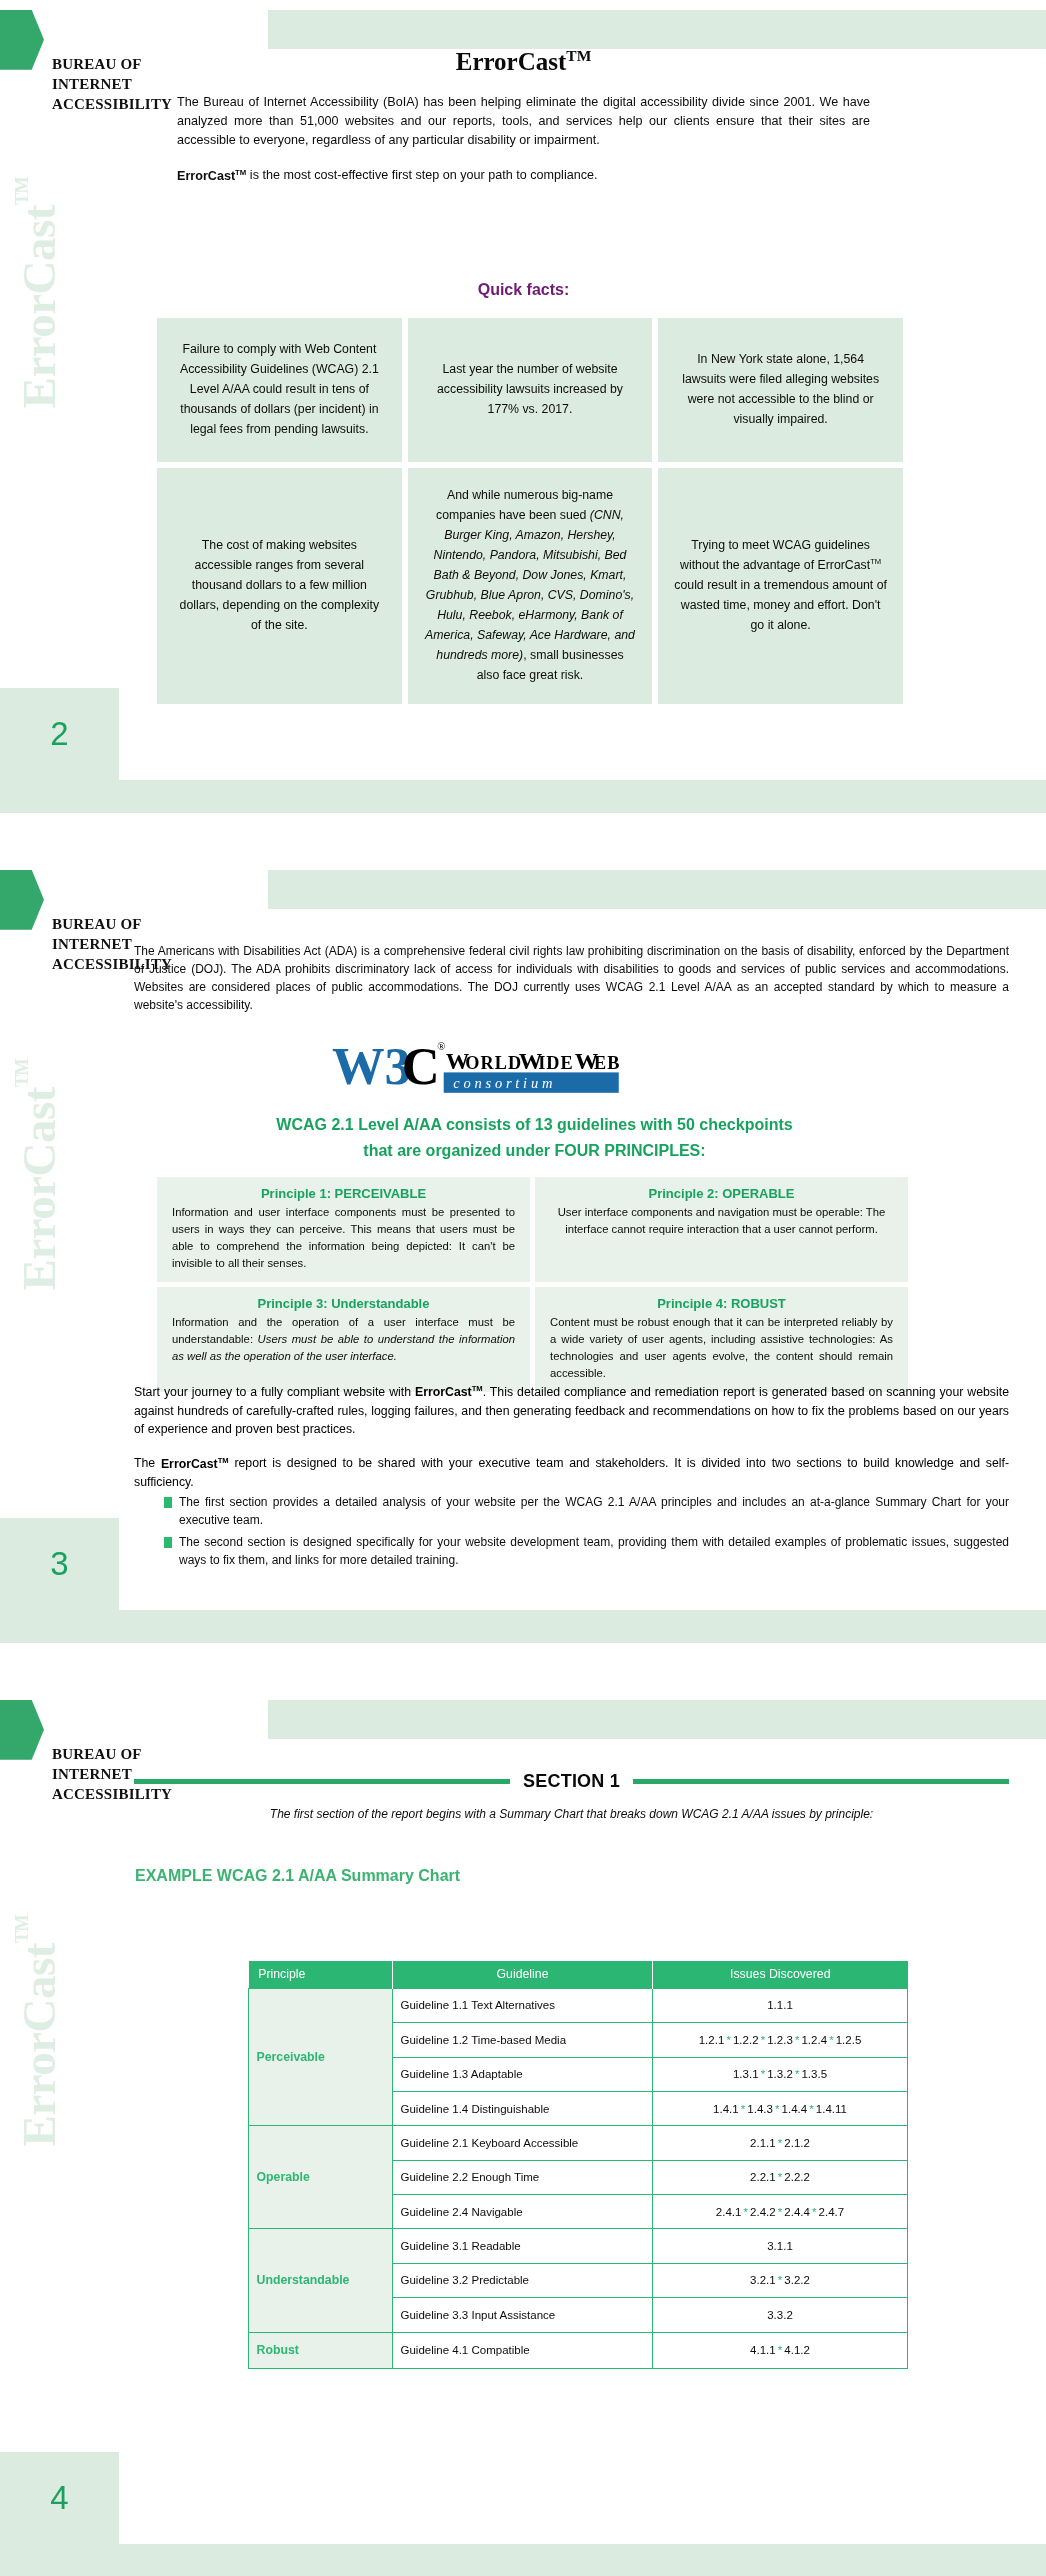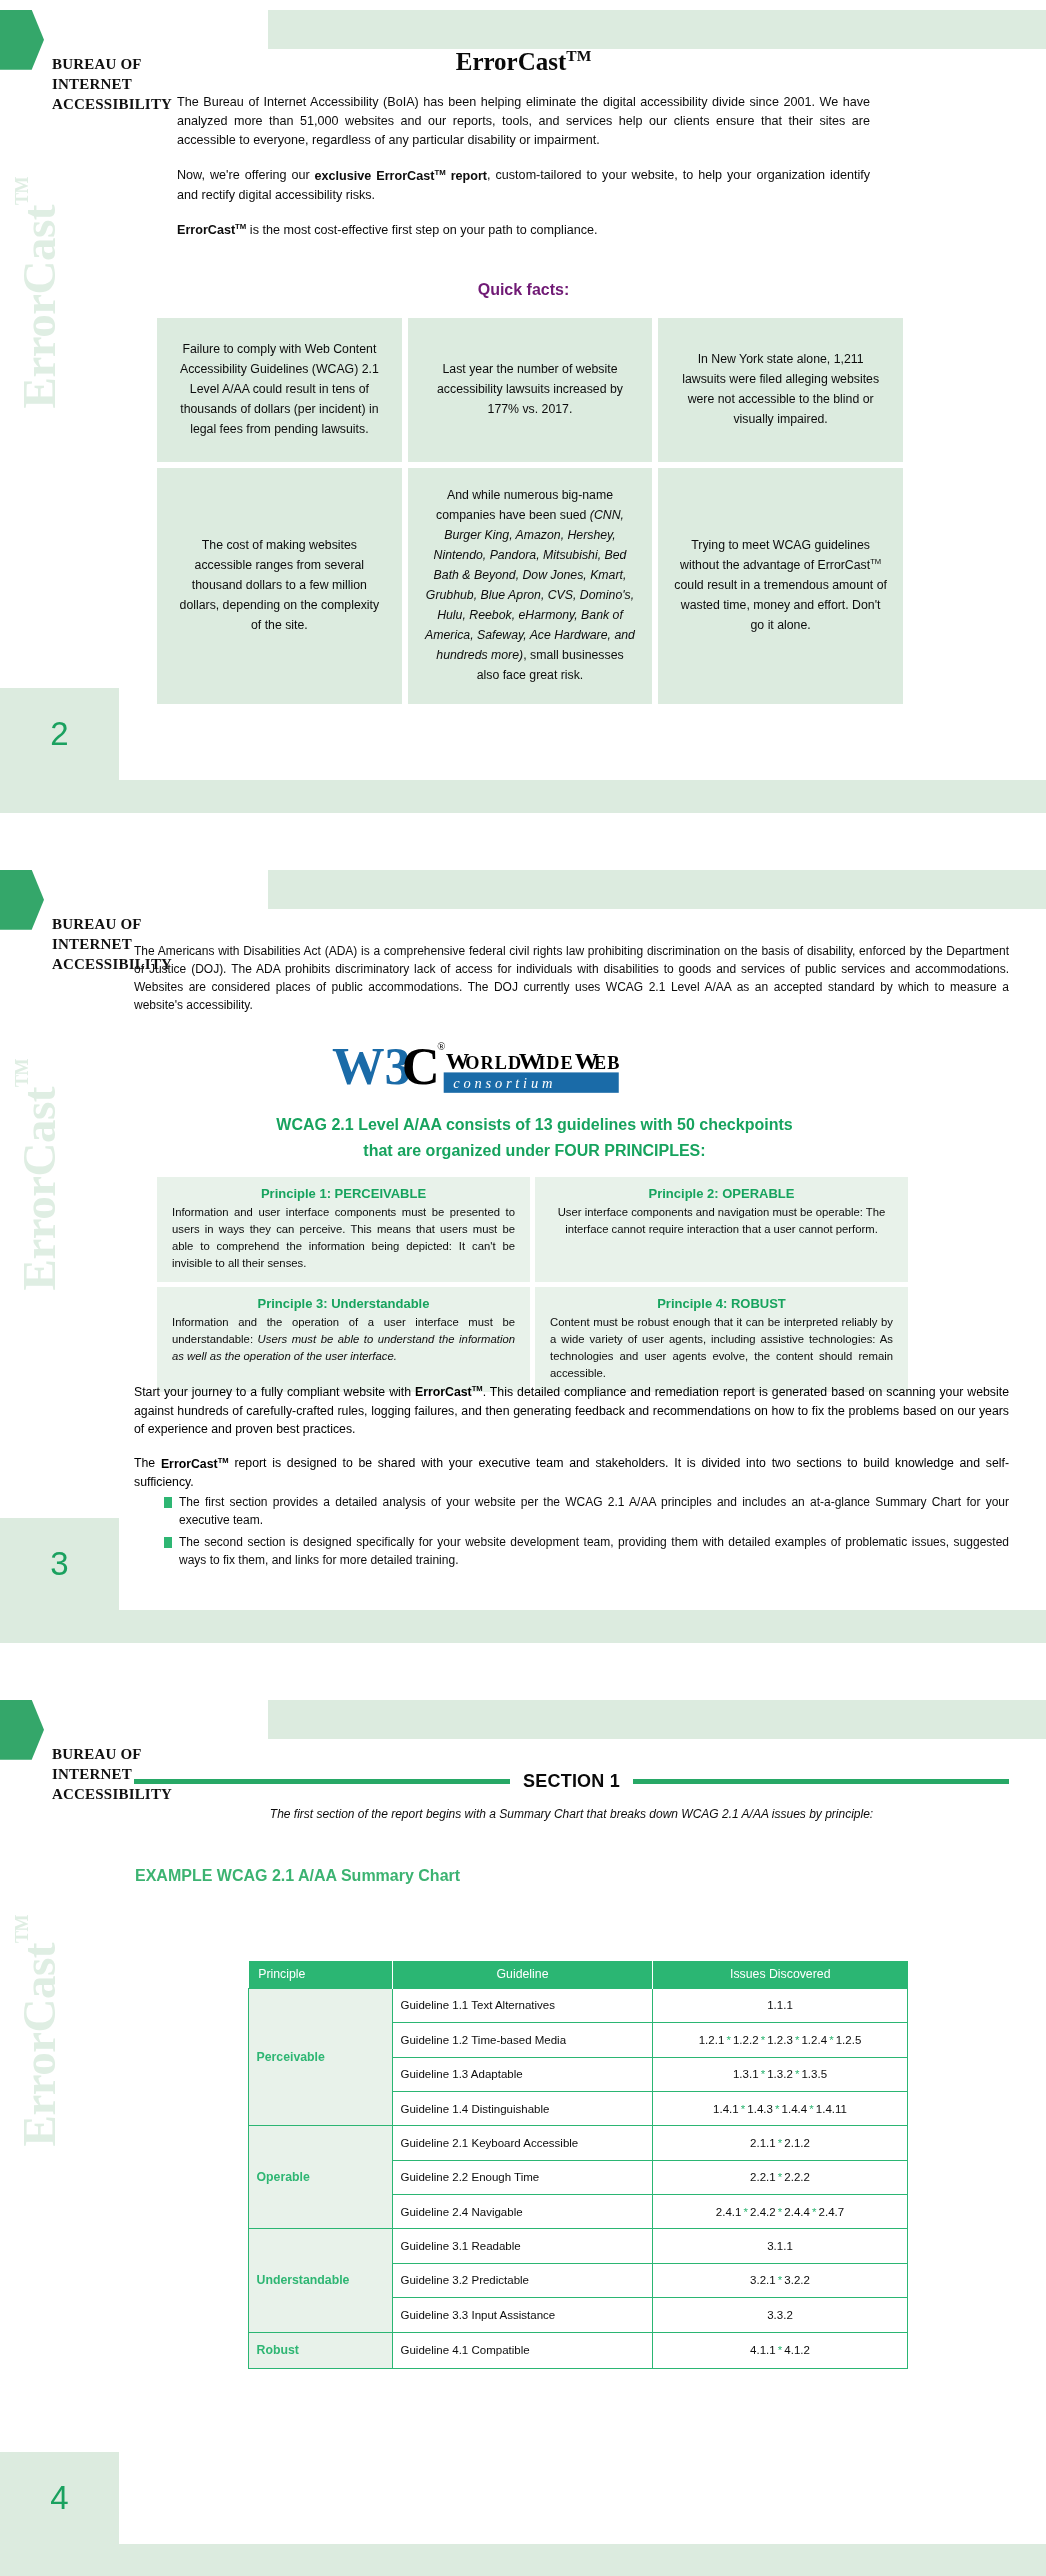--- a/index.html
+++ b/index.html
@@ -340,35 +340,34 @@
   <div class="side-watermark" style="top:177px;">
     <span>ErrorCast</span><sup>TM</sup>
   </div>
 
   <div class="p2-title">
     <span>ErrorCast</span><span class="tm">TM</span>
   </div>
 
   <div class="p2-body body-text">
     <p>The Bureau of Internet Accessibility (BoIA) has been helping eliminate the digital accessibility divide since 2001. We have analyzed more than 51,000 websites and our reports, tools, and services help our clients ensure that their sites are accessible to everyone, regardless of any particular disability or impairment.</p>
-    <p><span>Now, we're offering our </span><b><span>exclusive ErrorCast</span><span class="tm">TM</span><span> report</span></b><span>, custom-tailored to your website, to help your organization identify and rectify digital accessibility risks.</span></p>
     <p><b><span>ErrorCast</span><span class="tm">TM</span></b><span> is the most cost-effective first step on your path to compliance.</span></p>
   </div>
 
   <div class="quick-facts-head">Quick facts:</div>
 
   <div class="facts-grid">
     <div class="fact-card fact-r1">
         <span>Failure to comply with Web Content Accessibility Guidelines (WCAG) 2.1 Level A/AA could result in tens of thousands of dollars (per incident) in legal fees from pending lawsuits.</span>
       </div>
     <div class="fact-card fact-r1">
         <span>Last year the number of website accessibility lawsuits increased by 177% vs. 2017.</span>
       </div>
     <div class="fact-card fact-r1">
-        <span>In New York state alone, 1,211 lawsuits were filed alleging websites were not accessible to the blind or visually impaired.</span>
+        <span>In New York state alone, 1,564 lawsuits were filed alleging websites were not accessible to the blind or visually impaired.</span>
       </div>
     <div class="fact-card fact-r2">
         <span>The cost of making websites accessible ranges from several thousand dollars to a few million dollars, depending on the complexity of the site.</span>
       </div>
     <div class="fact-card fact-r2">
         <span><span>And while numerous big-name companies have been sued </span><i>(CNN, Burger King, Amazon, Hershey, Nintendo, Pandora, Mitsubishi, Bed Bath &amp; Beyond, Dow Jones, Kmart, Grubhub, Blue Apron, CVS, Domino's, Hulu, Reebok, eHarmony, Bank of America, Safeway, Ace Hardware, and hundreds more)</i><span>, small businesses also face great risk.</span></span>
       </div>
     <div class="fact-card fact-r2">
         <span><span>Trying to meet WCAG guidelines without the advantage of ErrorCast</span><span class="tm">TM</span><span> could result in a tremendous amount of wasted time, money and effort. Don't go it alone.</span></span>
       </div>

